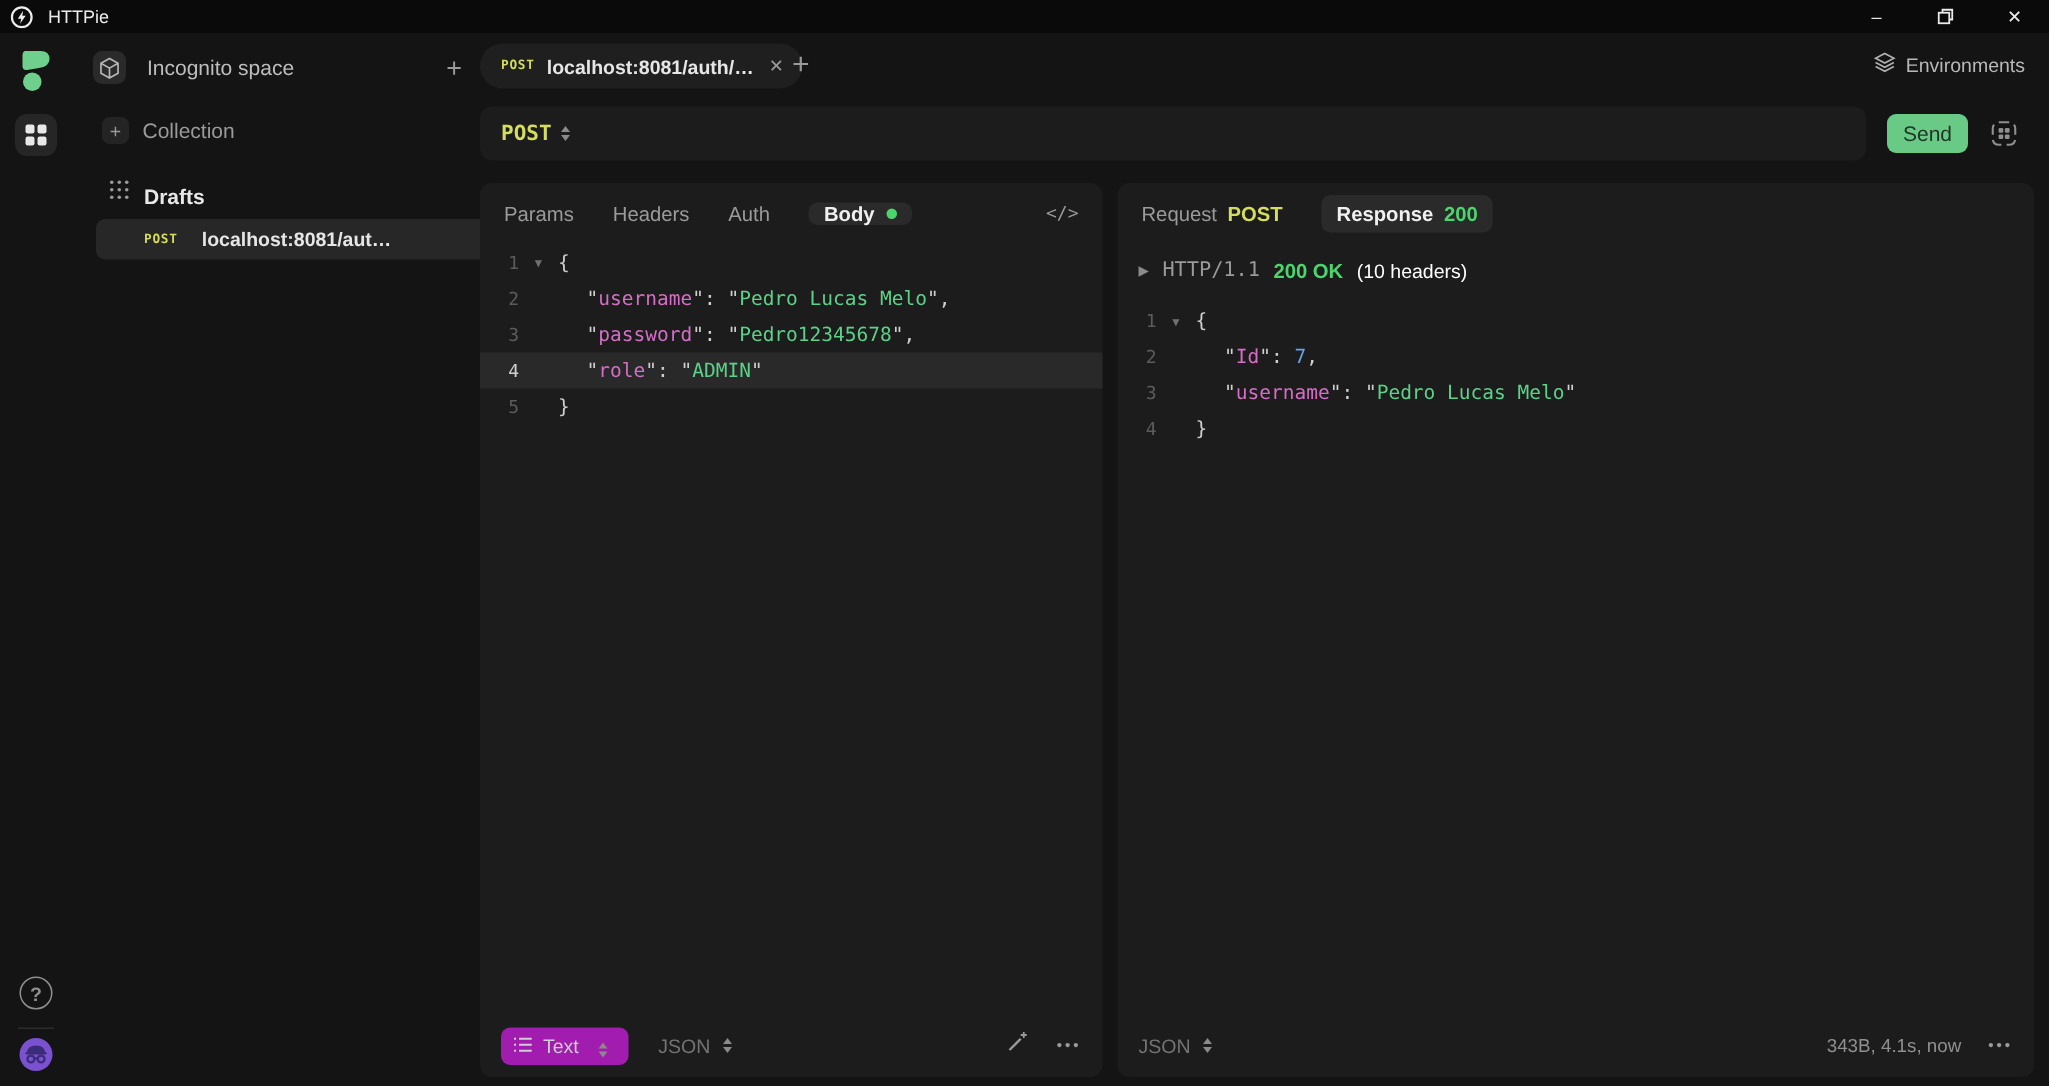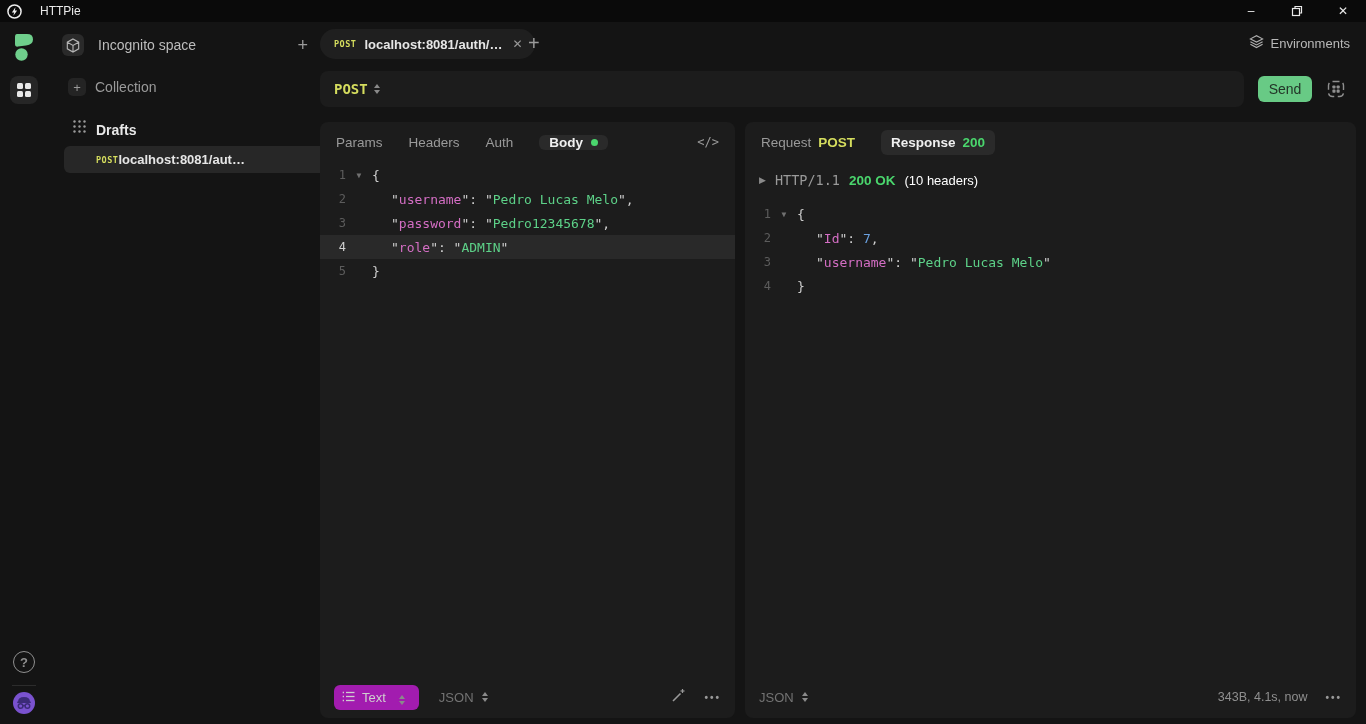--- a/index.html
+++ b/index.html
@@ -2,21 +2,21 @@
 <html style="--c-method: #d5dd5e; --c-green: #4ad66d; --c-send-bg: #68ca85; --c-send-text: #233528; --c-key: #d46ec4; --c-string: #5dd188; --c-number: #6aa1e0; --c-url-scheme: #dd8a4e; --c-url-host: #5a9ad0; --c-url-path: #7fa9cc;"><head>
 <meta charset="utf-8">
 <style>
   *{box-sizing:border-box;margin:0;padding:0}
   html,body{width:1366px;height:724px;overflow:hidden}
   body{background:#141414;font-family:"Liberation Sans",sans-serif;color:#ddd;position:relative}
 
   
   .titlebar{position:absolute;left:0;top:0;width:1366px;height:22px;background:#0a0a0a;display:flex;align-items:center}
   .app-icon{margin-left:7px;display:flex;align-items:center}
-  .titlebar-title{margin-left:18px;font-size:12px;color:#eaeaea}
+  .titlebar-title{margin-left:10px;font-size:12px;color:#eaeaea}
   .win-controls{margin-left:auto;display:flex;height:100%}
   .win-btn{width:46px;height:100%;display:flex;align-items:center;justify-content:center;color:#eaeaea;font-size:12px;cursor:default}
 
   
   .rail{position:absolute;left:0;top:22px;width:48px;height:702px}
   .rail-logo{position:absolute;left:11px;top:10px}
   .apps-btn{position:absolute;left:10px;top:54px;width:28px;height:28px;background:#262626;border-radius:8px;display:flex;align-items:center;justify-content:center}
   .apps-grid{display:grid;grid-template-columns:6px 6px;grid-gap:2px}
   .apps-grid i{width:6px;height:6px;background:#e8e8e8;border-radius:1.5px}
   .help-btn{position:absolute;left:13px;top:629px;width:22px;height:22px;border:1.6px solid #8f8f8f;border-radius:50%;color:#8f8f8f;font-size:13px;font-weight:bold;display:flex;align-items:center;justify-content:center}
@@ -29,21 +29,21 @@
   .cube-btn{width:22px;height:22px;background:#2a2a2a;border-radius:6px;display:flex;align-items:center;justify-content:center}
   .space-name{margin-left:14px;font-size:14px;color:#bdbdbd}
   .space-plus{margin-left:auto;color:#9a9a9a;font-size:18px;line-height:18px}
   .collection-row{position:absolute;left:20px;top:56px;display:flex;align-items:center}
   .collection-plus{width:18px;height:18px;background:#242424;border-radius:5px;color:#9a9a9a;font-size:13px;display:flex;align-items:center;justify-content:center}
   .collection-label{margin-left:9px;font-size:14px;color:#9a9a9a}
   .drafts-row{position:absolute;left:24px;top:97px;display:flex;align-items:flex-end}
   .drafts-label{margin-left:9px;font-size:14px;font-weight:bold;color:#e8e8e8}
   .draft-item{position:absolute;left:16px;top:124px;width:287px;height:27px;background:#272727;border-radius:6px;display:flex;align-items:center;padding:0 10px 0 32px}
   .method-badge{font-family:"DejaVu Sans Mono",monospace;font-size:8.5px;font-weight:bold;letter-spacing:.5px;color:var(--c-method)}
-  .draft-title{margin-left:0;font-size:13px;font-weight:bold;color:#e6e6e6;white-space:nowrap;overflow:hidden}
+  .draft-title{margin-left:16px;font-size:13px;font-weight:bold;color:#e6e6e6;white-space:nowrap;overflow:hidden}
   .draft-age{margin-left:auto;font-size:12px;color:#8a8a8a}
 
   
   .tabbar{position:absolute;left:318px;top:22px;right:0;height:44px}
   .req-tab{position:absolute;left:2px;top:7px;height:30px;background:#1f1f1f;border-radius:15px;display:flex;align-items:center;padding:0 12px 0 14px}
   .req-tab .tab-title{margin-left:8px;font-size:13px;font-weight:bold;color:#e6e6e6}
   .tab-close{margin-left:10px;color:#9a9a9a;font-size:12px}
   .new-tab{position:absolute;left:210px;top:11px;color:#9a9a9a;font-size:20px;line-height:20px}
   .environments{position:absolute;right:16px;top:12px;display:flex;align-items:center;gap:7px;color:#b8b8b8;font-size:13px}
 

